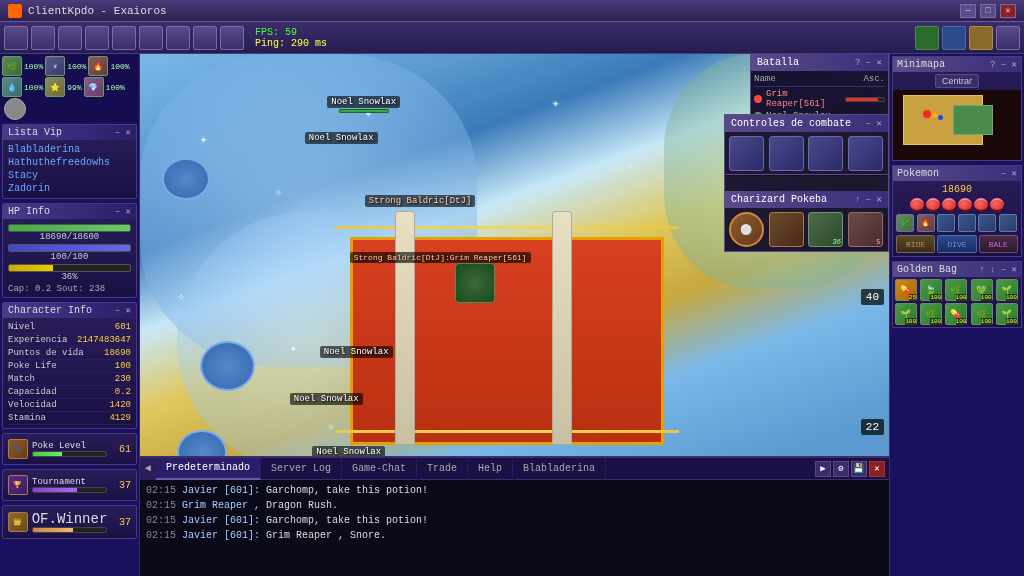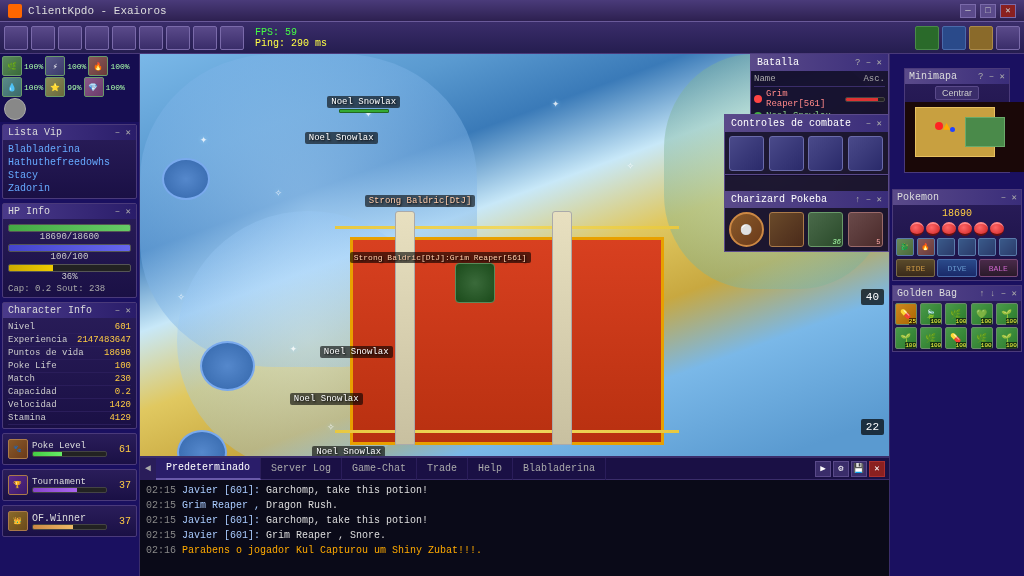--- a/index.html
+++ b/index.html
@@ -205,21 +205,21 @@
       background: #1a1060;
       border-left: 1px solid #3a2d6a;
       display: flex;
       flex-direction: column;
       overflow: hidden;
     }
 
     
     #minimap-section {
       background: linear-gradient(to bottom, #2a1d5a, #1a1045);
-      margin: 14px;
+      margin: 2px;
       border: 1px solid #4a3a7a;
     }
     #minimap-canvas {
       width: 128px;
       height: 70px;
       background: #1a0808;
       position: relative;
       overflow: hidden;
     }
 
@@ -525,21 +525,21 @@
           </div>
         </div>
         <div class="level-num">37</div>
       </div>
     </div>
 
     <div class="panel-section level-section">
       <div class="level-row">
         <div class="level-icon" style="background:linear-gradient(135deg,#8a6a2a,#6a4a1a);">👑</div>
         <div class="level-bar-wrap">
-          <div style="font-size:10px;color:#ddd;">OF.Winner</div>
+          <div style="font-size:14px;color:#ddd;">OF.Winner</div>
           <div class="level-bar">
             <div class="level-bar-fill" style="width:55%;background:linear-gradient(to right,#cc8844,#eebb66);"></div>
           </div>
         </div>
         <div class="level-num">37</div>
       </div>
     </div>
 
   </div>
 
@@ -816,18 +816,14 @@
     <div class="chat-msg">
       <span class="chat-time">02:15 </span>
       <span class="chat-user">Javier [601]: </span>
       <span class="chat-text">Garchomp, take this potion!</span>
     </div>
     <div class="chat-msg">
       <span class="chat-time">02:15 </span>
       <span class="chat-user">Javier [601]: </span>
       <span class="chat-text">Grim Reaper , Snore.</span>
     </div>
-    <div class="chat-msg">
-      <span class="chat-time">02:16 </span>
-      <span class="chat-gold">Parabens o jogador Kul Capturou um Shiny Zubat!!!.</span>
-    </div>
   </div>
 </div>
 
 </body></html>

